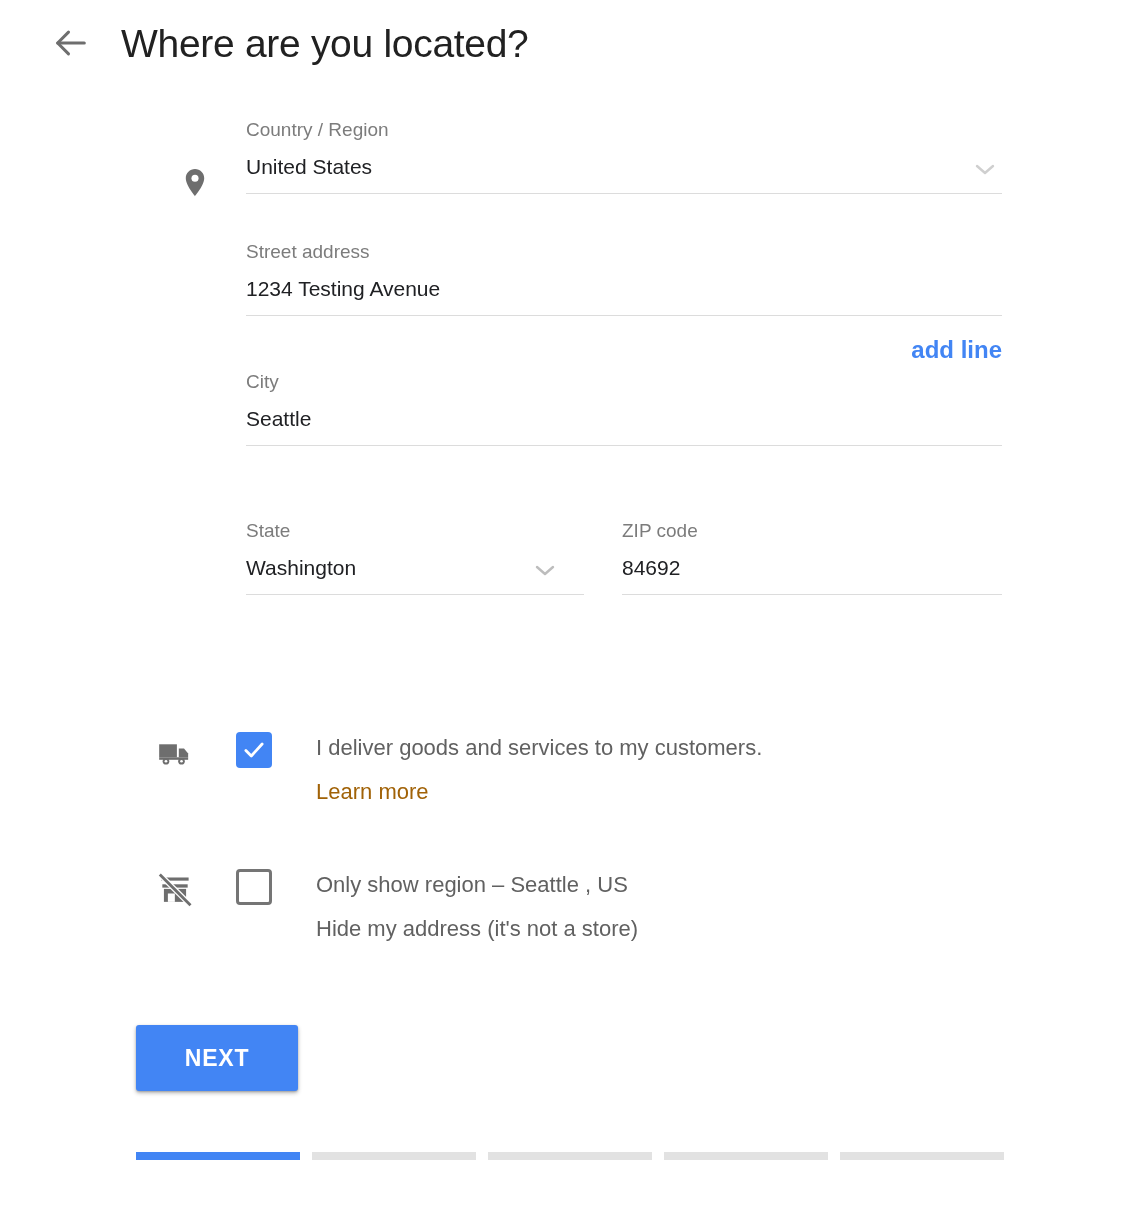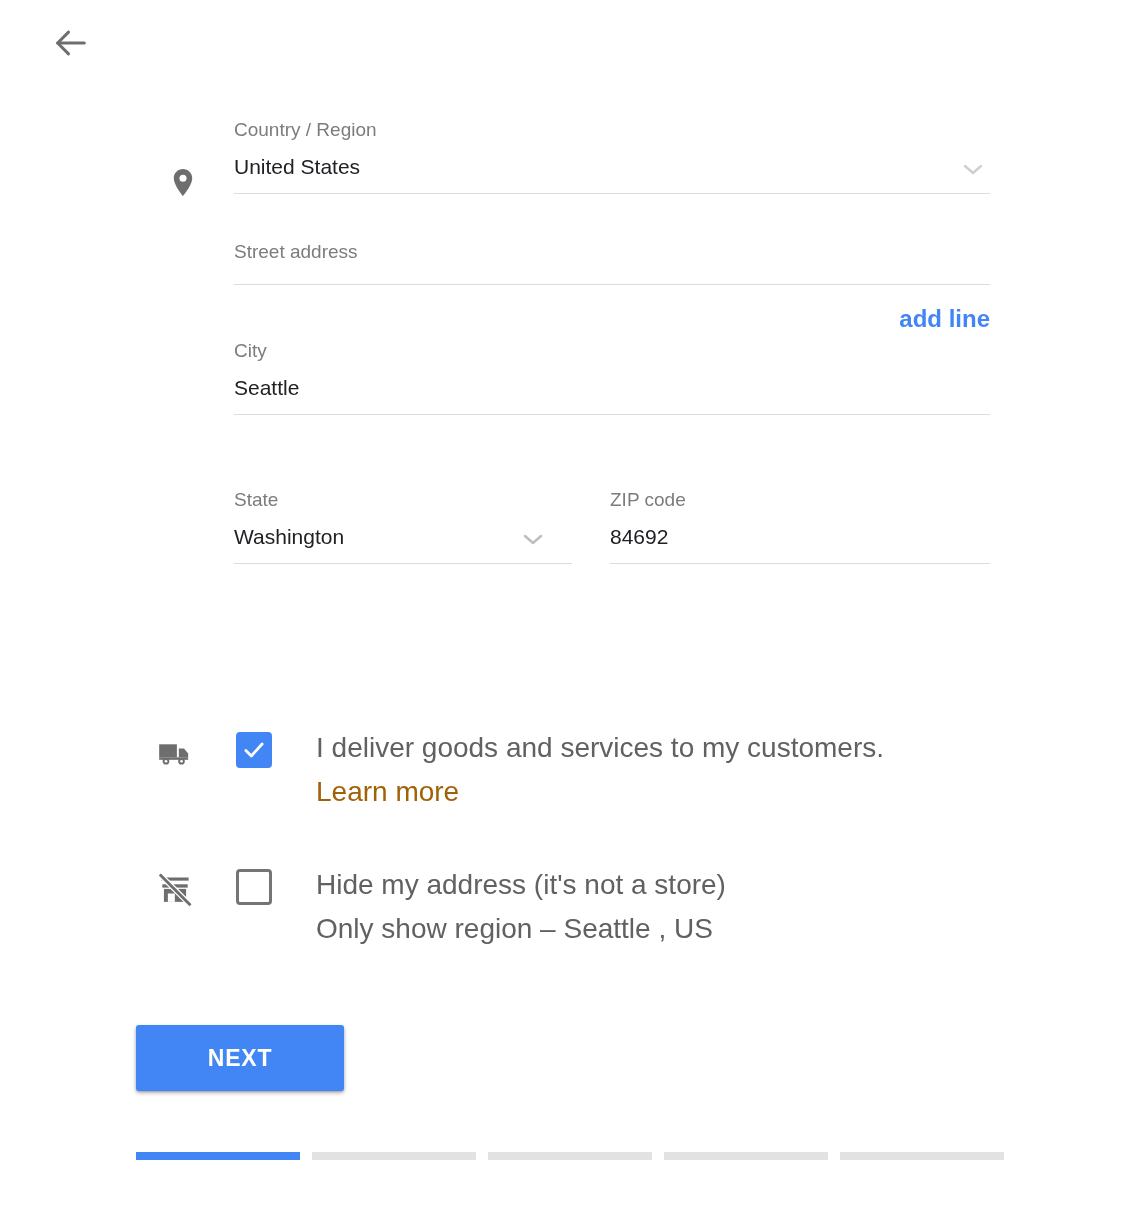--- a/index.html
+++ b/index.html
@@ -46,21 +46,21 @@
     font-weight: 400;
     color: #212121;
     letter-spacing: -0.3px;
     line-height: 1;
   }
 
   
   .form {
     position: absolute;
     top: 120px;
-    left: 0;
+    left: 12px;
     width: 990px;
   }
   .field-row {
     position: relative;
     width: 756px;
     margin-left: 234px;
   }
   .leading-icon {
     position: absolute;
     left: -68px;
@@ -171,38 +171,38 @@
   .cbox.unchecked {
     border: 3px solid #757575;
     background: #ffffff;
   }
   .cbox svg { display: block; }
   .check-text {
     margin-left: 44px;
     padding-top: 2px;
   }
   .check-line {
-    font-size: 28px;
+    font-size: 22px;
     color: #616161;
     line-height: 44px;
     display: block;
     white-space: nowrap;
   }
   .check-line.link {
     color: #a16207;
     cursor: pointer;
     text-decoration: none;
   }
 
   
   .next-btn {
     position: absolute;
     left: 136px;
     top: 1025px;
-    width: 208px;
+    width: 162px;
     height: 66px;
     background: #4285f4;
     color: #ffffff;
     border: none;
     border-radius: 3px;
     font-family: inherit;
     font-size: 23px;
     font-weight: 700;
     letter-spacing: 0.8px;
     cursor: pointer;
@@ -231,20 +231,21 @@
 
 <div class="header">
   <button class="back-btn">
     <span>
       <svg width="40" height="40" viewBox="0 0 24 24" fill="none" stroke="#6e6e6e" stroke-width="1.8" stroke-linecap="round" stroke-linejoin="round">
         <line x1="20" y1="12" x2="4" y2="12"></line>
         <polyline points="10.5,5.5 4,12 10.5,18.5"></polyline>
       </svg>
     </span>
   </button>
+  <h1 class="page-title">Where are you located?</h1>
 </div>
 
 <div class="form">
 
   <div class="field-row">
     <span class="leading-icon">
       <svg width="34" height="34" viewBox="0 0 24 24">
         <path d="M12 2.2c-3.6 0-6.5 2.9-6.5 6.5 0 4.9 6.5 12.6 6.5 12.6s6.5-7.7 6.5-12.6c0-3.6-2.9-6.5-6.5-6.5z" fill="#6e6e6e"></path>
         <circle cx="12" cy="8.7" r="2.5" fill="#ffffff"></circle>
       </svg>
@@ -258,20 +259,21 @@
         </svg>
       </span>
     </div>
   </div>
 
   <div class="spacer-country"></div>
 
   <div class="field-row">
     <div class="field">
       <label class="field-label">Street address</label>
+      <span class="field-value">1234 Testing Avenue</span>
     </div>
   </div>
 
   <div class="spacer-street"></div>
 
   <div class="addline-row">
     <a class="addline-link">add line</a>
   </div>
 
   <div class="field-row">
@@ -340,22 +342,22 @@
           <path d="M4 8.4h16v2.1H4z"></path>
           <path d="M5 11.3h14v8.2H5z"></path>
           <path d="M7.5 14.2h4.4v5.3H7.5z" fill="#ffffff"></path>
         </g>
         <line x1="2.4" y1="2.2" x2="21.8" y2="21.6" stroke="#ffffff" stroke-width="3.4"></line>
         <line x1="2.4" y1="2.2" x2="21.8" y2="21.6" stroke="#6e6e6e" stroke-width="1.8"></line>
       </svg>
     </span>
     <span class="cbox unchecked"></span>
     <span class="check-text">
+      <span class="check-line">Only show region – Seattle , US</span>
       <span class="check-line">Hide my address (it's not a store)</span>
-      <span class="check-line">Only show region – Seattle , US</span>
     </span>
   </div>
 </div>
 
 <button class="next-btn">NEXT</button>
 
 <div class="progress">
   <span class="seg active"></span>
   <span class="seg"></span>
   <span class="seg"></span>

